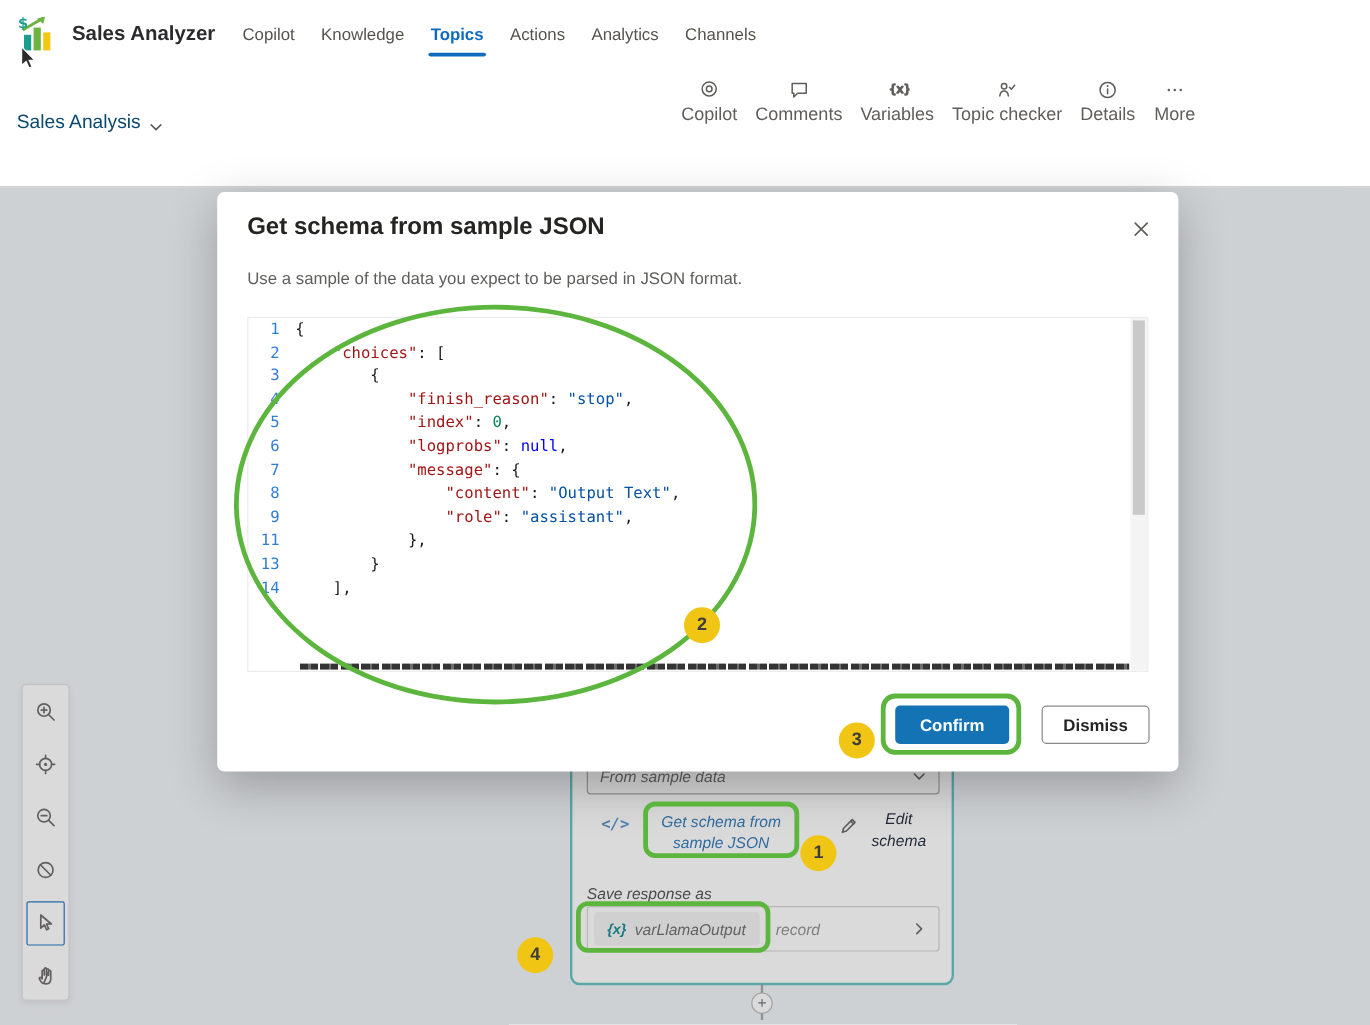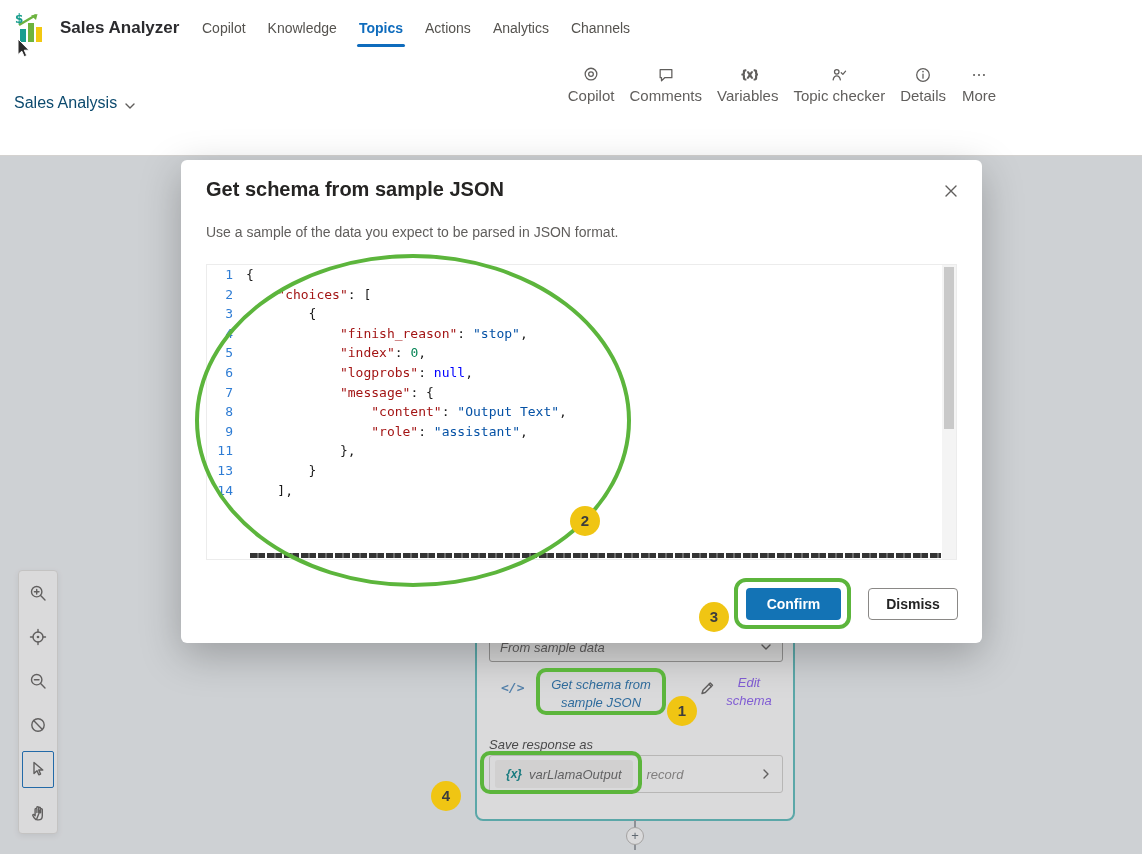--- a/index.html
+++ b/index.html
@@ -38,21 +38,21 @@
   .canvas-bg { position:absolute; left:0; top:156px; width:1142px; height:698px; background:#f0f3f6; }
   .overlay { position:absolute; left:0; top:156px; width:1142px; height:698px; background:rgba(99,99,103,.24); z-index:5; }
 
   
   .node-card { position:absolute; left:475px; top:618px; width:320px; height:203px; background:#fff; border:2px solid var(--node_border); border-radius:8px; z-index:1;font-style:italic; }
   .node-dropdown { position:absolute; left:12px; top:12px; width:294px; height:30px; background:#fbfbfa; border:1px solid #a19f9d; border-radius:3px; display:flex; align-items:center; font-size:13px; color:#605e5c; padding:0 10px; cursor:pointer; }
   .node-dropdown .chev { margin-left:auto; }
   .code-glyph { position:absolute; left:24px; top:60px; font-size:13px; font-weight:700; color:#4f8bc0; font-family:"DejaVu Sans Mono","Liberation Mono",monospace; }
   .get-schema-btn { position:absolute; left:63px; top:52px; width:122px; height:44px; display:flex; align-items:center; justify-content:center; text-align:center; font-size:13px; color:#1f6fae; cursor:pointer; line-height:1.35; }
   .pencil { position:absolute; left:222px; top:60px; }
-  .edit-schema-btn { position:absolute; left:242px; top:54px; width:60px; text-align:center; font-size:13px; color:#8b5cf6; line-height:1.35; cursor:pointer; }
+  .edit-schema-btn { position:absolute; left:242px; top:54px; width:60px; text-align:center; font-size:13px; color:#0f172a; line-height:1.35; cursor:pointer; }
   .save-resp-label { position:absolute; left:12px; top:117px; font-size:13px; color:#424242; }
   .var-field { position:absolute; left:12px; top:135px; width:294px; height:38px; background:#fff; border:1px solid #d2d0ce; border-radius:3px; display:flex; align-items:center; }
   .var-chip { margin-left:5px; height:28px; background:#f3f2f1; border-radius:3px; display:flex; align-items:center; gap:7px; padding:0 11px; cursor:pointer; }
   .var-chip .vx { font-size:12px; font-weight:700; color:var(--teal_variable); }
   .var-chip .vname { font-size:13px; color:#616161; }
   .var-type { margin-left:14px; font-size:13px; color:#8a8886; }
   .var-field .chev-r { margin-left:auto; margin-right:10px; cursor:pointer; }
 
   .connector { position:absolute; left:634px; top:820px; width:2px; height:30px; background:#9aa0a6; z-index:1; }
   .plus-btn { position:absolute; left:626px; top:827px; width:18px; height:18px; border-radius:50%; background:#fff; border:1px solid #b9b7b5; color:#5f6b74; font-size:13px; line-height:16px; text-align:center; z-index:1; cursor:pointer; }

